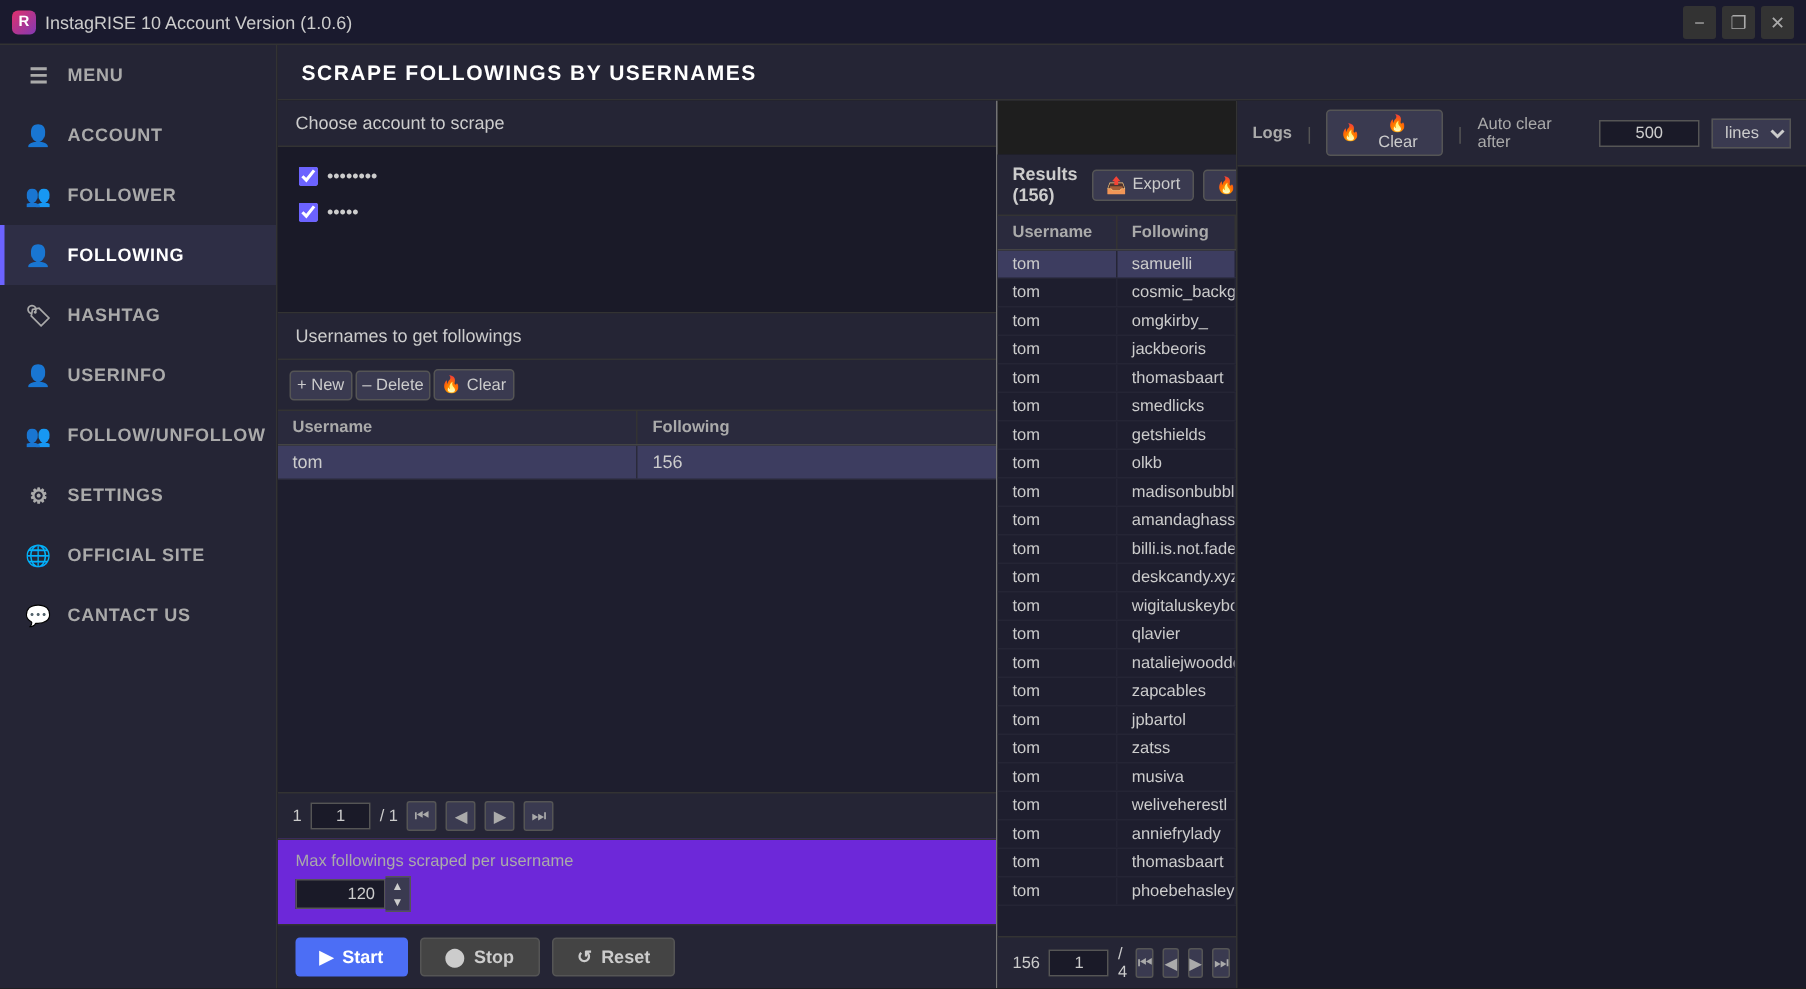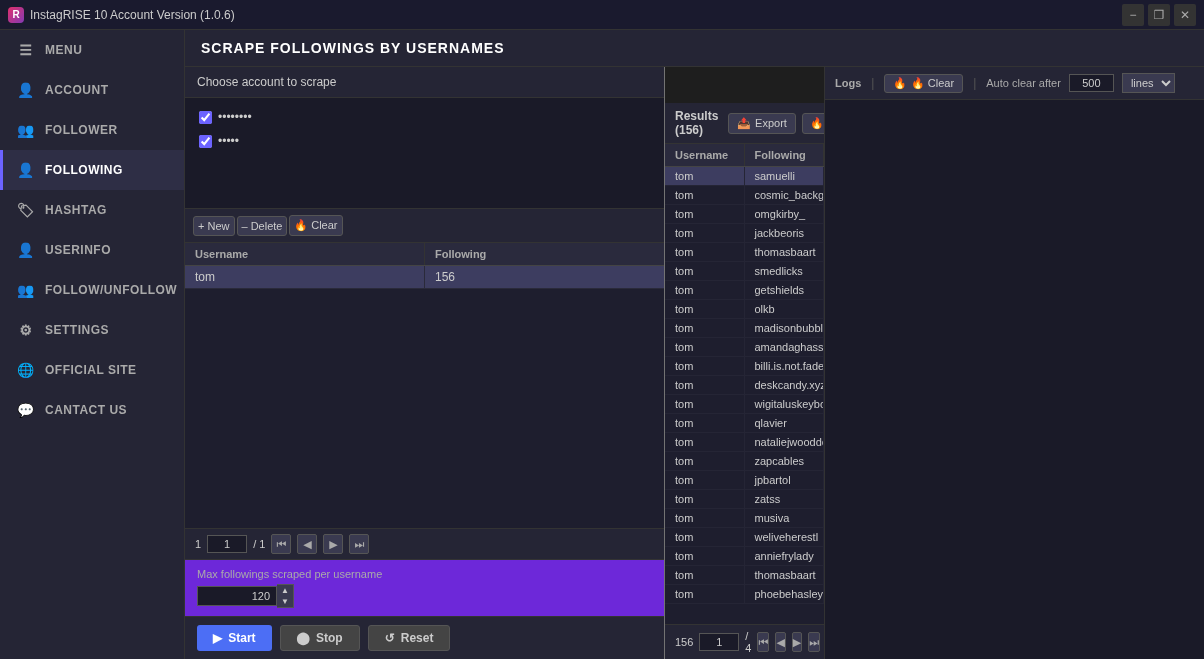--- a/index.html
+++ b/index.html
@@ -259,21 +259,21 @@
     }
     .spinner-input {
       display: flex;
       align-items: center;
     }
     .spinner-field {
       background: #1a1a28;
       border: 1px solid #555;
       color: #ccc;
       padding: 3px 6px;
-      width: 80px;
+      width: 60px;
       font-size: 11px;
       text-align: right;
     }
     .spinner-btns {
       display: flex;
       flex-direction: column;
       border: 1px solid #555;
       border-left: none;
     }
     .spinner-btn {
@@ -434,21 +434,21 @@
       border-radius: 3px;
       display: flex;
       align-items: center;
       gap: 4px;
     }
     .auto-clear-label {
       color: #aaa;
       font-size: 11px;
     }
     .auto-clear-input {
-      width: 45px;
+      width: 67px;
       background: #1a1a28;
       border: 1px solid #555;
       color: #ccc;
       padding: 2px 4px;
       font-size: 11px;
       text-align: center;
     }
     .auto-clear-dropdown {
       background: #3a3a50;
       border: 1px solid #555;
@@ -547,20 +547,21 @@
           </div>
           <div class="account-item">
             <input type="checkbox" checked="" style="">
             <span>•••••</span>
           </div>
         </div>
 
         <div class="divider"></div>
 
         <div class="username-section">
+          <div class="section-title">Usernames to get followings</div>
           <div class="username-toolbar">
             <button class="toolbar-btn">+ New</button>
             <button class="toolbar-btn">– Delete</button>
             <button class="toolbar-btn">🔥 Clear</button>
           </div>
           <div class="username-table">
             <div class="table-header">
               <div class="th">Username</div>
               <div class="th">Following</div>
             </div>

